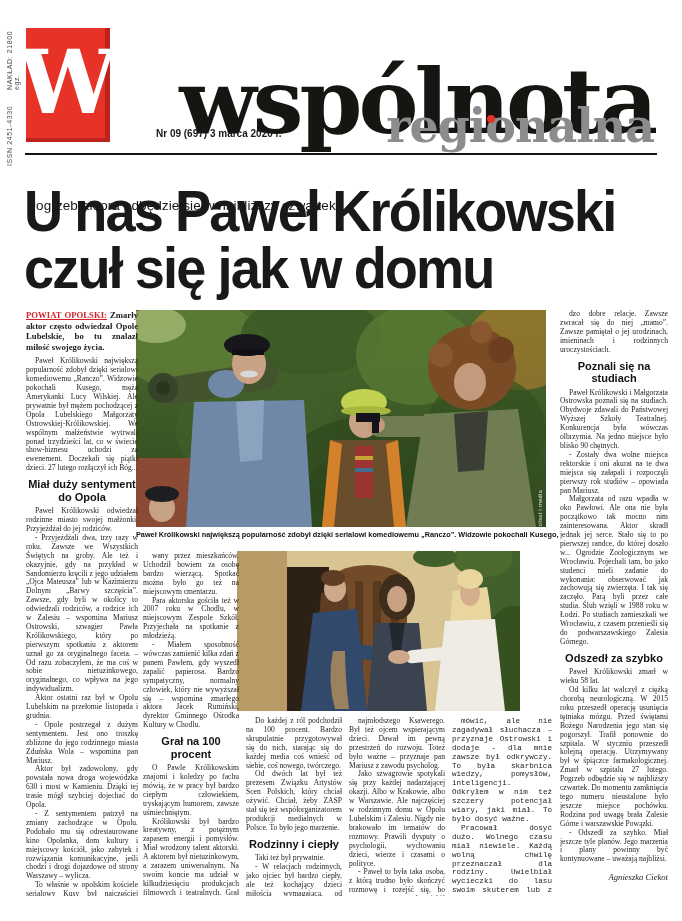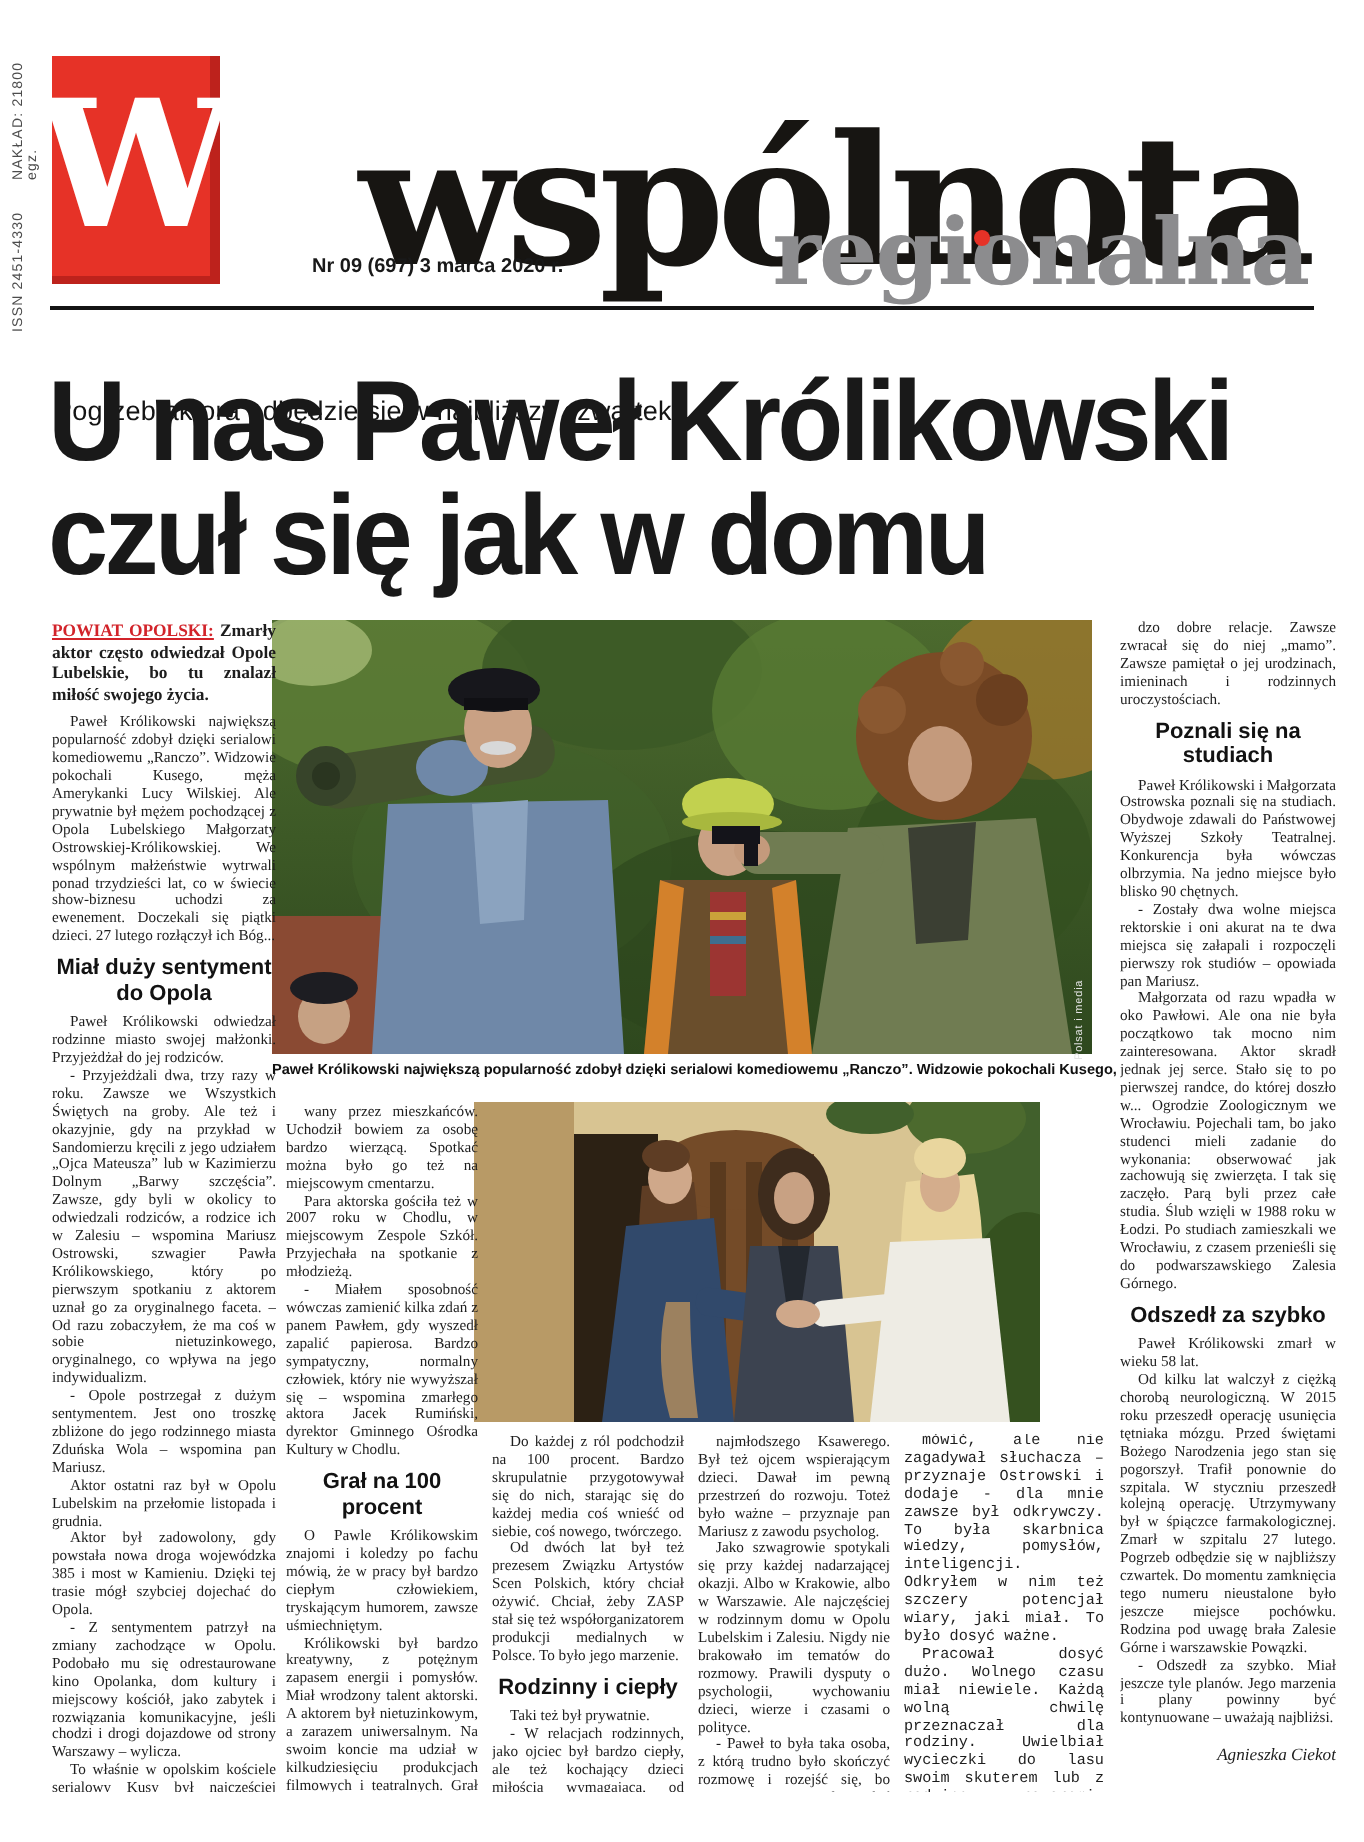--- a/index.html
+++ b/index.html
@@ -173,23 +173,23 @@
     </svg>
   </div>
 
   <div id="cols">
       <div class="col" style="left: 26px; top: 310px; width: 112px; height: 586px;">
         <p class="lead"><span class="lead-label">POWIAT OPOLSKI:</span> Zmarły aktor często odwiedzał Opole Lubelskie, bo tu znalazł miłość swojego życia.</p>
         <p>Paweł Królikowski największą popularność zdobył dzięki serialowi komediowemu „Ranczo”. Widzowie pokochali Kusego, męża Amerykanki Lucy Wilskiej. Ale prywatnie był mężem pochodzącej z Opola Lubelskiego Małgorzaty Ostrowskiej-Królikowskiej. We wspólnym małżeństwie wytrwali ponad trzydzieści lat, co w świecie show-biznesu uchodzi za ewenement. Doczekali się piątki dzieci. 27 lutego rozłączył ich Bóg...</p>
         <div class="col-h">Miał duży sentyment do Opola</div>
         <p>Paweł Królikowski odwiedzał rodzinne miasto swojej małżonki. Przyjeżdżał do jej rodziców.</p>
         <p>- Przyjeżdżali dwa, trzy razy w roku. Zawsze we Wszystkich Świętych na groby. Ale też i okazyjnie, gdy na przykład w Sandomierzu kręcili z jego udziałem „Ojca Mateusza” lub w Kazimierzu Dolnym „Barwy szczęścia”. Zawsze, gdy byli w okolicy to odwiedzali rodziców, a rodzice ich w Zalesiu – wspomina Mariusz Ostrowski, szwagier Pawła Królikowskiego, który po pierwszym spotkaniu z aktorem uznał go za oryginalnego faceta. – Od razu zobaczyłem, że ma coś w sobie nietuzinkowego, oryginalnego, co wpływa na jego indywidualizm.</p>
+        <p>Aktor ostatni raz był w Opolu Lubelskim na przełomie listopada i grudnia.</p>
         <p>- Opole postrzegał z dużym sentymentem. Jest ono troszkę zbliżone do jego rodzinnego miasta Zduńska Wola – wspomina pan Mariusz.</p>
-        <p>Aktor ostatni raz był w Opolu Lubelskim na przełomie listopada i grudnia.</p>
-        <p>Aktor był zadowolony, gdy powstała nowa droga wojewódzka 385 i most w Kamieniu. Dzięki tej trasie mógł szybciej dojechać do Opola.</p>
+        <p>Aktor był zadowolony, gdy powstała nowa droga wojewódzka 630 i most w Kamieniu. Dzięki tej trasie mógł szybciej dojechać do Opola.</p>
         <p>- Z sentymentem patrzył na zmiany zachodzące w Opolu. Podobało mu się odrestaurowane kino Opolanka, dom kultury i miejscowy kościół, jako zabytek i rozwiązania komunikacyjne, jeśli chodzi i drogi dojazdowe od strony Warszawy – wylicza.</p>
         <p>To właśnie w opolskim kościele serialowy Kusy był najczęściej widy-</p>
       </div>
       <div class="col" style="left: 143px; top: 552px; width: 96px; height: 344px;">
         <p>wany przez mieszkańców. Uchodził bowiem za osobę bardzo wierzącą. Spotkać można było go też na miejscowym cmentarzu.</p>
         <p>Para aktorska gościła też w 2007 roku w Chodlu, w miejscowym Zespole Szkół. Przyjechała na spotkanie z młodzieżą.</p>
         <p>- Miałem sposobność wówczas zamienić kilka zdań z panem Pawłem, gdy wyszedł zapalić papierosa. Bardzo sympatyczny, normalny człowiek, który nie wywyższał się – wspomina zmarłego aktora Jacek Rumiński, dyrektor Gminnego Ośrodka Kultury w Chodlu.</p>
         <div class="col-h">Grał na 100 procent</div>
         <p>O Pawle Królikowskim znajomi i koledzy po fachu mówią, że w pracy był bardzo ciepłym człowiekiem, tryskającym humorem, zawsze uśmiechniętym.</p>
         <p>Królikowski był bardzo kreatywny, z potężnym zapasem energii i pomysłów. Miał wrodzony talent aktorski. A aktorem był nietuzinkowym, a zarazem uniwersalnym. Na swoim koncie ma udział w kilkudziesięciu produkcjach filmowych i teatralnych. Grał w „Sługach wojny”, „M jak miłość”, „Samym życiu” i „Pitbullu”. Potrafił zagrać każdą rolę narkomana i ordynatora szpitala psychiatrycznego.</p>

